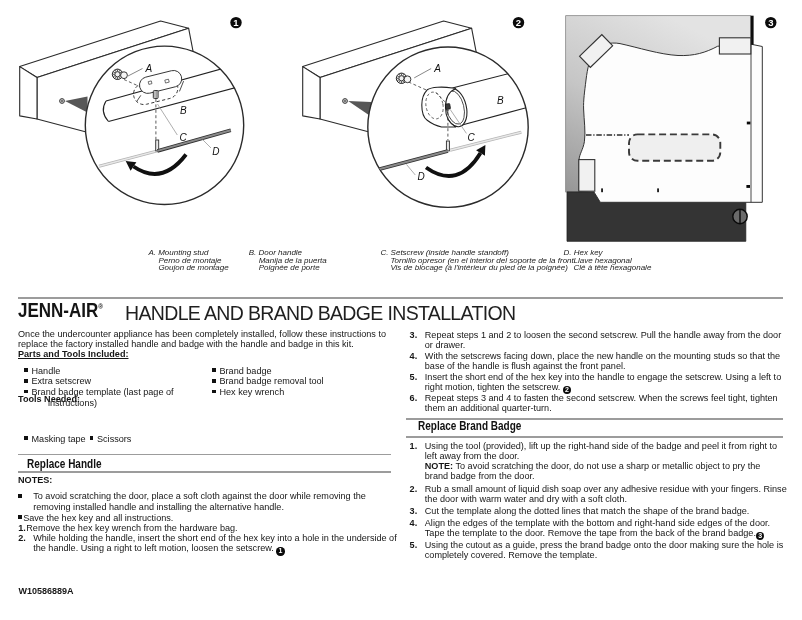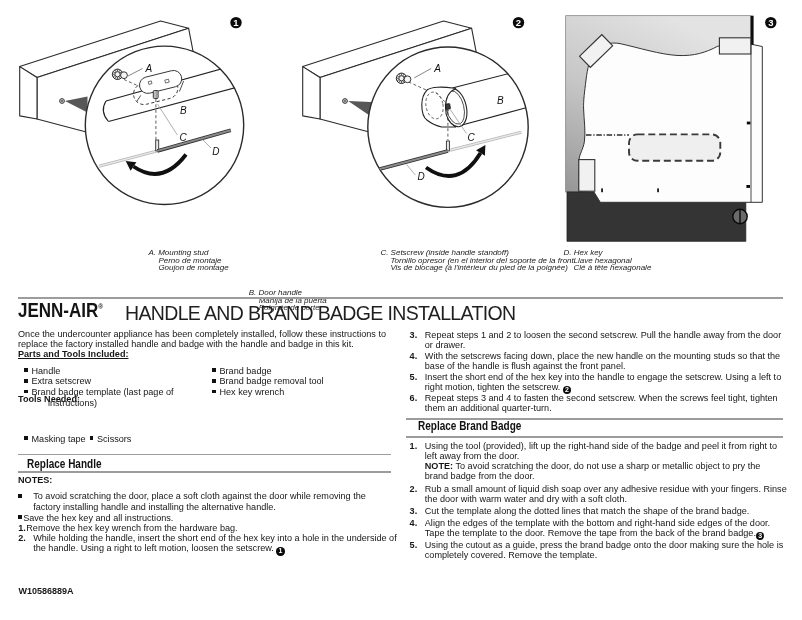--- a/index.html
+++ b/index.html
@@ -151,21 +151,21 @@
 <rect x="746.4" y="185.0" width="3.6" height="2.9" fill="#0a0a0a"></rect>
 <rect x="601.2" y="188.4" width="1.7" height="3.8" fill="#0a0a0a"></rect>
 <rect x="657.2" y="188.4" width="1.7" height="3.8" fill="#0a0a0a"></rect>
 <rect x="-15.5" y="-7.8" width="31" height="15.6" fill="#f1f1f1" stroke="#333" stroke-width="1.1" transform="translate(596.1,51) rotate(-44)"></rect>
 <rect x="719.4" y="37.8" width="31.4" height="16.2" fill="#f1f1f1" stroke="#333" stroke-width="1.1"></rect>
 <rect x="578.8" y="159.6" width="16" height="31.6" fill="#f1f1f1" stroke="#333" stroke-width="1.1"></rect>
 <circle cx="770.8" cy="22.6" r="5.7" fill="#0b0b0b"></circle>
 <text x="770.8" y="25.9" text-anchor="middle" style="font-family:Liberation Sans,sans-serif;font-size:9.5px;font-weight:bold;fill:#fff">3</text>
 </svg>
 <div class="abs cap" style="left:148.4px;top:248.8px;">A. Mounting stud<br><span class="in">Perno de montaje</span><br><span class="in">Goujon de montage</span></div>
-<div class="abs cap" style="left:248.7px;top:248.8px;margin-top:40px;">B. Door handle<br><span class="in">Manija de la puerta</span><br><span class="in">Poignée de porte</span></div>
+<div class="abs cap" style="left:248.7px;top:248.8px;">B. Door handle<br><span class="in">Manija de la puerta</span><br><span class="in">Poignée de porte</span></div>
 <div class="abs cap" style="left:344.4px;top:248.8px;margin-left:36px;">C. Setscrew (inside handle standoff)<br><span class="in">Tornillo opresor (en el interior del soporte de la front</span><br><span class="in">Vis de blocage (à l'intérieur du pied de la poignée)</span></div>
 <div class="abs cap" style="left:563.5px;top:248.8px;">D. Hex key<br><span class="in">Llave hexagonal</span><br><span class="in">Clé à tête hexagonale</span></div>
 <div class="rule" style="left:18px;top:296.5px;width:765px;height:2px;"></div>
 <div class="abs" style="left:18px;top:298.2px;font-size:21px;font-weight:bold;letter-spacing:0;color:#141414;transform:scaleX(0.81);transform-origin:0 0;white-space:nowrap;">JENN-AIR<span style="font-size:8px;vertical-align:8px;">®</span></div>
 <div class="abs" style="left:125px;top:302px;font-size:19.5px;letter-spacing:-0.65px;color:#1f1f1f;white-space:nowrap;">HANDLE AND BRAND BADGE INSTALLATION</div>
 <div class="abs body" style="left:18px;top:329px;width:378px;">Once the undercounter appliance has been completely installed, follow these instructions to<br>replace the factory installed handle and badge with the handle and badge in this kit.</div>
 <div class="abs body bold" style="left:18px;top:349.4px;text-decoration:underline;">Parts and Tools Included:</div>
 <div class="abs body" style="left:24px;top:365.7px;">
     <span class="abs" style="left:0px;top:2.6px;">
       <span class="sq"></span>
@@ -217,21 +217,21 @@
 <div class="rule" style="left:18px;top:453.5px;width:373px;"></div>
 <div class="sechead" style="left:27px;top:457px;">Replace Handle</div>
 <div class="rule" style="left:18px;top:471.4px;width:373px;"></div>
 <div class="abs body bold" style="left:18px;top:475.3px;">NOTES:</div>
 <div class="abs body" style="left:18.3px;top:491.3px;">
     <span class="abs" style="left:0px;top:2.6px;">
       <span class="sq"></span>
     </span>
     <span class="abs" style="left:14.9px;">To avoid scratching the door, place a soft cloth against the door while removing the</span>
   </div>
-<div class="abs body" style="left:33.2px;top:501.5px;">factory installing handle and installing the alternative handle.</div>
+<div class="abs body" style="left:33.2px;top:501.5px;">removing installed handle and installing the alternative handle.</div>
 <div class="abs body" style="left:18.3px;top:512.5px;">
     <span class="abs" style="left:0px;top:2.6px;">
       <span class="sq"></span>
     </span>
     <span class="abs" style="left:4.9px;">Save the hex key and all instructions.</span>
   </div>
 <div class="abs body" style="left:26.3px;top:523.3px;"><span class="num" style="left:-8px;">1.</span>Remove the hex key wrench from the hardware bag.</div>
 <div class="abs body" style="left:33.2px;top:533.4px;width:362px;"><span class="num" style="left:-14.900000000000002px;">2.</span>While holding the handle, insert the short end of the hex key into a hole in the underside of<br>the handle. Using a right to left motion, loosen the setscrew. <span class="bdg">1</span></div>
 <div class="abs bold" style="left:18.5px;top:586.3px;font-size:9px;">W10586889A</div>
 <div class="abs body" style="left:424.8px;top:330.3px;width:360px;"><span class="num" style="left:-15.199999999999989px;">3.</span>Repeat steps 1 and 2 to loosen the second setscrew. Pull the handle away from the door<br>or drawer.</div>

